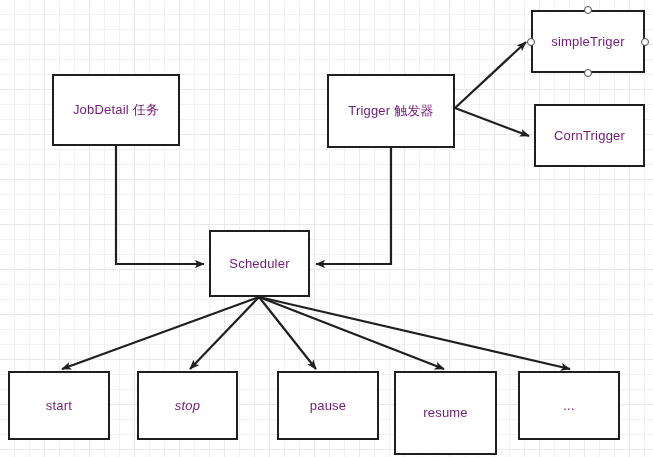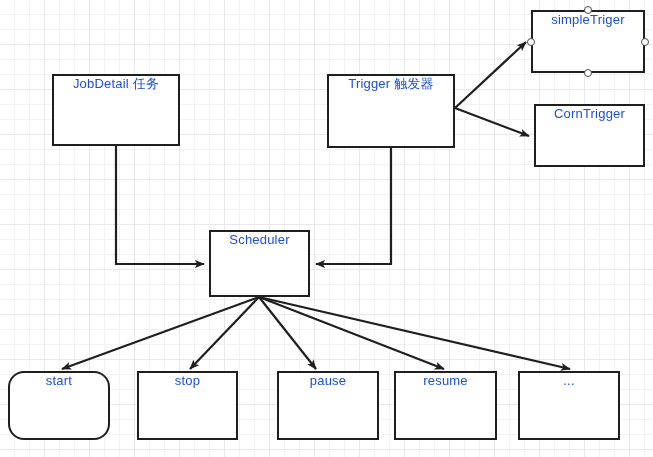--- a/index.html
+++ b/index.html
@@ -31,23 +31,23 @@
     width: 653px;
     height: 457px;
     pointer-events: none;
   }
   .node {
     position: absolute;
     box-sizing: border-box;
     background: #ffffff;
     border: 2px solid #1f1f1f;
     display: flex;
-    align-items: flex-start;
+    align-items: center;
     justify-content: center;
-    color: #1d4ed8;
+    color: #701a75;
     font-size: 13px;
     line-height: 1.2;
     letter-spacing: 0.2px;
     white-space: nowrap;
   }
   .node-label {
     display: block;
   }
   .handle {
     position: absolute;
@@ -98,33 +98,33 @@
   </div>
 
   <div class="node" style="left:534px; top:104px; width:111px; height:63px;">
     <span class="node-label">CornTrigger</span>
   </div>
 
   <div class="node" style="left:209px; top:230px; width:101px; height:67px;">
     <span class="node-label">Scheduler</span>
   </div>
 
-  <div class="node" style="left:8px; top:371px; width:102px; height:69px;border-radius:16px;">
+  <div class="node" style="left:8px; top:371px; width:102px; height:69px;">
     <span class="node-label">start</span>
   </div>
 
-  <div class="node" style="left:137px; top:371px; width:101px; height:69px;">
+  <div class="node" style="left:137px; top:371px; width:101px; height:69px;font-style:italic;">
     <span class="node-label">stop</span>
   </div>
 
   <div class="node" style="left:265px; top:371px; width:102px; height:69px;margin-left:12px;">
     <span class="node-label">pause</span>
   </div>
 
-  <div class="node" style="left:394px; top:371px; width:103px; height:69px;">
+  <div class="node" style="left:394px; top:371px; width:103px; height:84px;">
     <span class="node-label">resume</span>
   </div>
 
   <div class="node" style="left:518px; top:371px; width:102px; height:69px;">
     <span class="node-label">...</span>
   </div>
 
   <div class="handle" style="left:588px; top:10px;"></div>
   <div class="handle" style="left:645px; top:42px;"></div>
   <div class="handle" style="left:588px; top:73px;"></div>

